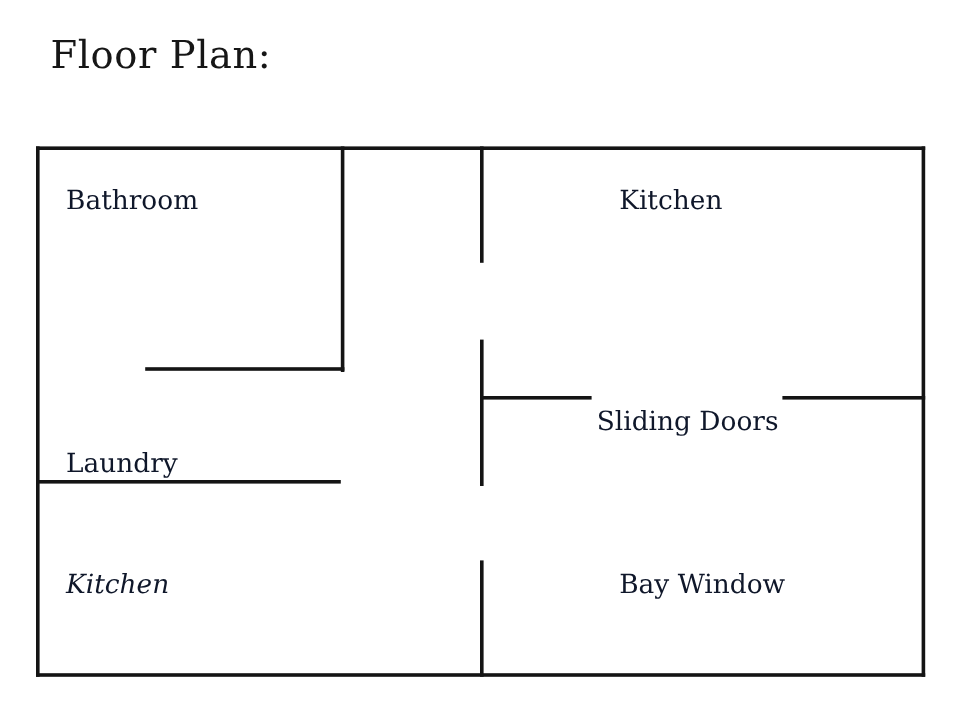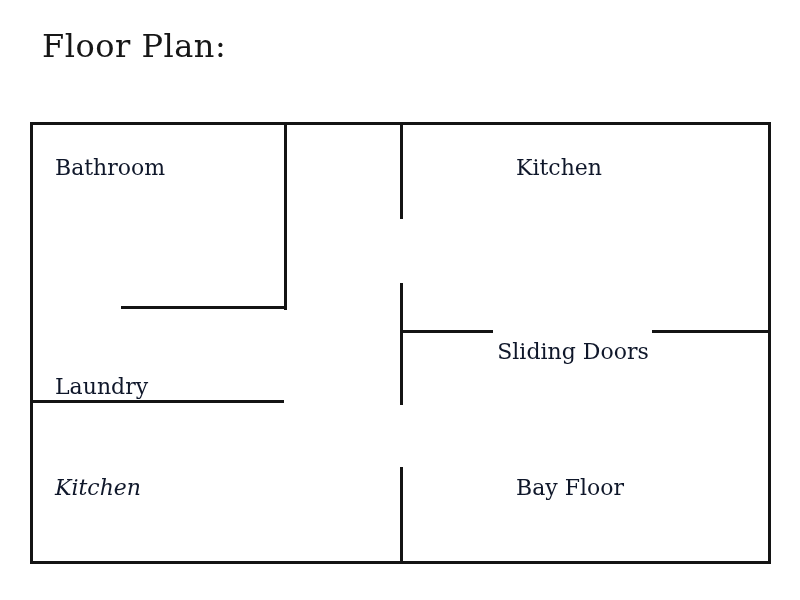--- a/index.html
+++ b/index.html
@@ -102,17 +102,17 @@
 
     <div class="room-label lbl-bedroom">Kitchen</div>
 
     <div class="room-label lbl-laundry">Laundry</div>
 
     <div class="room-label lbl-sliding-doors">Sliding Doors</div>
 
     <div class="room-label lbl-kitchen">Kitchen</div>
 
     <div class="room-label lbl-lounge">
-      <div>Bay Floor</div>
+      <div>Bay Window</div>
     </div>
 
   </div>
 </div>
 
 </body></html>

